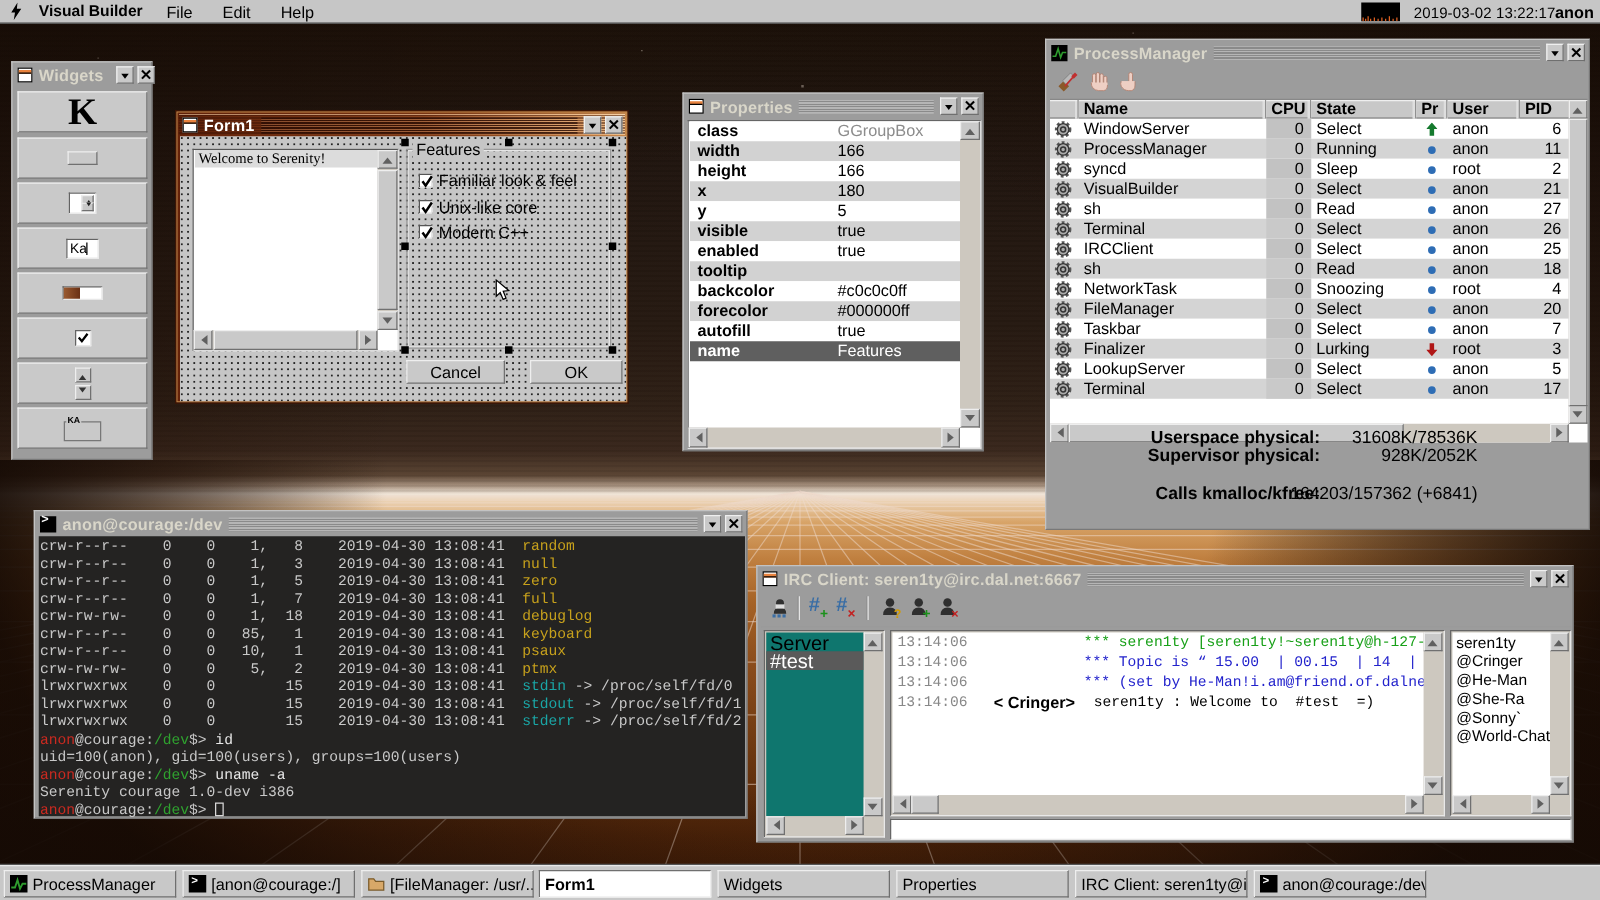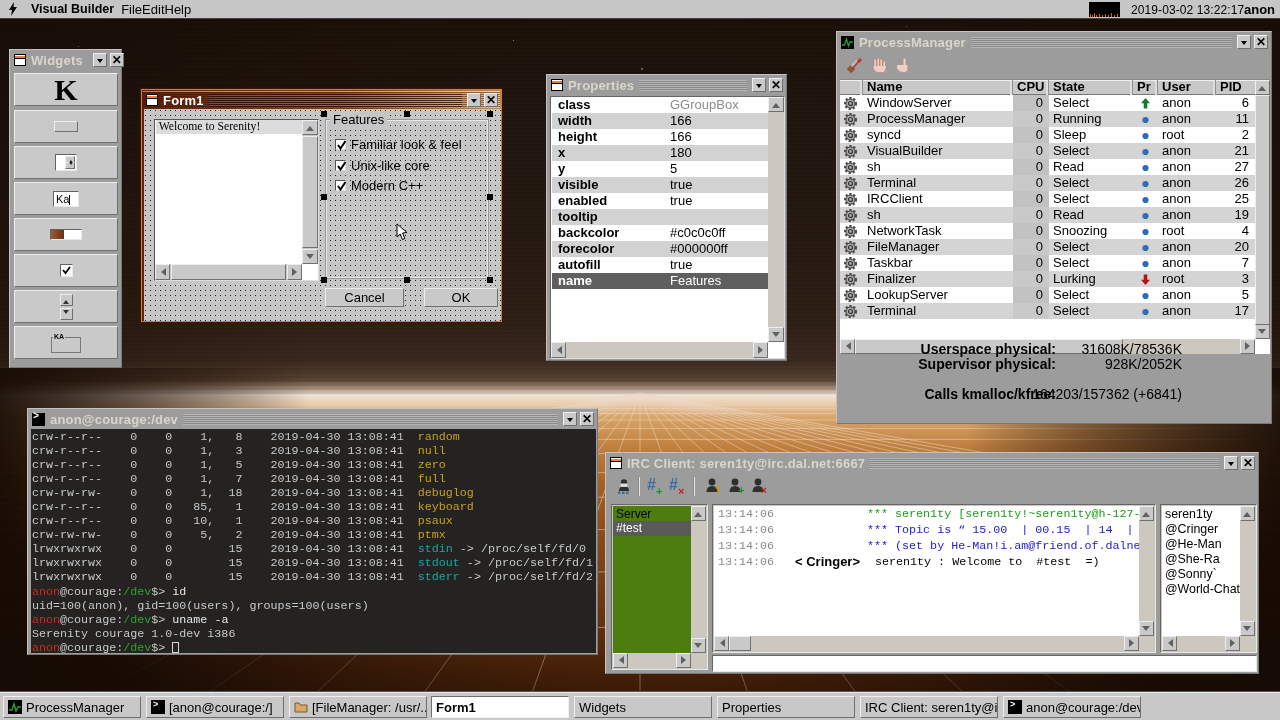--- a/index.html
+++ b/index.html
@@ -48,21 +48,21 @@
 .sb { position:absolute; width:15px; height:15px; background:#c9c9c9; border:1px solid; border-color:#eeeeee #707070 #707070 #eeeeee; }
 .arr { position:absolute; width:0; height:0; border:4px solid transparent; }
 .a-up { border-bottom:5px solid #606060; left:2px; top:1px; }
 .a-dn { border-top:5px solid #606060; left:2px; top:4px; }
 .a-lf { border-right:5px solid #606060; left:1px; top:2px; }
 .a-rt { border-left:5px solid #606060; left:4px; top:2px; }
 .thumb { position:absolute; background:#c9c9c9; border:1px solid; border-color:#eeeeee #707070 #707070 #eeeeee; }
 
 .menubar { position:absolute; left:0; top:0; width:1280px; height:19px; background:#c6c6c6; border-bottom:1px solid #404040; display:flex; align-items:center; }
 .menubar .app { font-weight:bold; margin-left:13px; margin-right:7px; font-size:12.5px; }
-.menubar .mi { margin:0 0; }
+.menubar .mi { margin:0 12px; }
 .cpiugraph { position:absolute; left:1089px; top:2px; width:31px; height:15px; background:#000; }
 .clock { position:absolute; left:1131px; top:3px; font-size:12px; letter-spacing:0.1px; }
 .uname { position:absolute; left:1244px; top:2px; font-weight:bold; }
 
 .taskbar { position:absolute; left:0; top:692px; width:1280px; height:28px; background:#c8c8c8; border-top:1px solid #e8e8e8; box-shadow:0 -1px 0 #555; }
 .tk { position:absolute; top:3px; height:22px; width:138px; background:#c8c8c8; border:1px solid; border-color:#eeeeee #6f6f6f #6f6f6f #eeeeee; display:flex; align-items:center; padding:0 4px; gap:4px; font-size:13px; white-space:nowrap; overflow:hidden;}
 .tk.on { background:#fff; border-color:#6f6f6f #eeeeee #eeeeee #6f6f6f; font-weight:bold; }
 .tik { width:14px; height:14px; flex:0 0 auto; position:relative;}
 
 .wg { display:flex; align-items:center; justify-content:center; }
@@ -577,21 +577,21 @@
               <circle cx="7.5" cy="7.5" r="2" fill="none" stroke="#333" stroke-width="1.2"></circle>
             </svg>
           </span>
 <span class="c" style="left:27px">sh</span>
 <span class="c" style="left:173px;width:36px;background:#c9c9c9;text-align:right"><span style="padding-right:6px">0</span></span>
 <span class="c" style="left:213px">Read</span>
 <span class="c" style="left:297px;width:17px;text-align:center"><svg width="9" height="11" style="margin-top:3px">
               <circle cx="4.5" cy="6" r="3.1" fill="#2e6db5"></circle>
             </svg></span>
 <span class="c" style="left:322px">anon</span>
-<span class="c" style="left:376px;width:33px;text-align:right">19</span>
+<span class="c" style="left:376px;width:33px;text-align:right">18</span>
 </div>
         <div class="pmr" style="top:128px;background:#fff">
 <span class="c" style="left:0;width:23px">
             <svg width="15" height="15" style="position:absolute;left:3px;top:1px">
               <circle cx="7.5" cy="7.5" r="5.2" fill="none" stroke="#555" stroke-width="2.8" stroke-dasharray="2.1 1.7"></circle>
               <circle cx="7.5" cy="7.5" r="4.6" fill="#ababab" stroke="#333" stroke-width="1"></circle>
               <circle cx="7.5" cy="7.5" r="2" fill="none" stroke="#333" stroke-width="1.2"></circle>
             </svg>
           </span>
 <span class="c" style="left:27px">NetworkTask</span>
@@ -780,21 +780,21 @@
         </svg></span>
   <span class="pico" style="left:140px"><svg width="20" height="19">
           <g>
             <circle cx="9" cy="5" r="3.4" fill="#2f2f2f"></circle>
             <path d="M3.5 15 Q3.5 9 9 9 Q14.5 9 14.5 15 Z" fill="#2f2f2f"></path>
           </g>
           <text x="12" y="17" font-size="10" font-weight="bold" fill="#c22121">×</text>
         </svg></span>
  </div>
  <div class="sunk2" style="position:absolute;left:5px;top:51px;width:97px;height:166px">
-  <div style="position:absolute;left:1px;top:1px;right:16px;bottom:16px;background:#4d7c0f;font-size:12px">
+  <div style="position:absolute;left:1px;top:1px;right:16px;bottom:16px;background:#0f766e;font-size:16px">
    <div style="padding:1px 0 0 3px;height:15px">Server</div>
    <div style="padding:0 0 0 3px;height:15px;background:#5a5a5a;color:#fff">#test</div>
   </div>
   <div class="vsb" style="right:1px;top:1px;width:15px;bottom:16px">
         <span class="sb" style="top:0;left:0;width:15px;height:15px">
           <i class="arr a-up" style="left:2px"></i>
         </span>
         <span class="sb" style="bottom:0;left:0;width:15px;height:15px">
           <i class="arr a-dn" style="left:2px"></i>
         </span>

